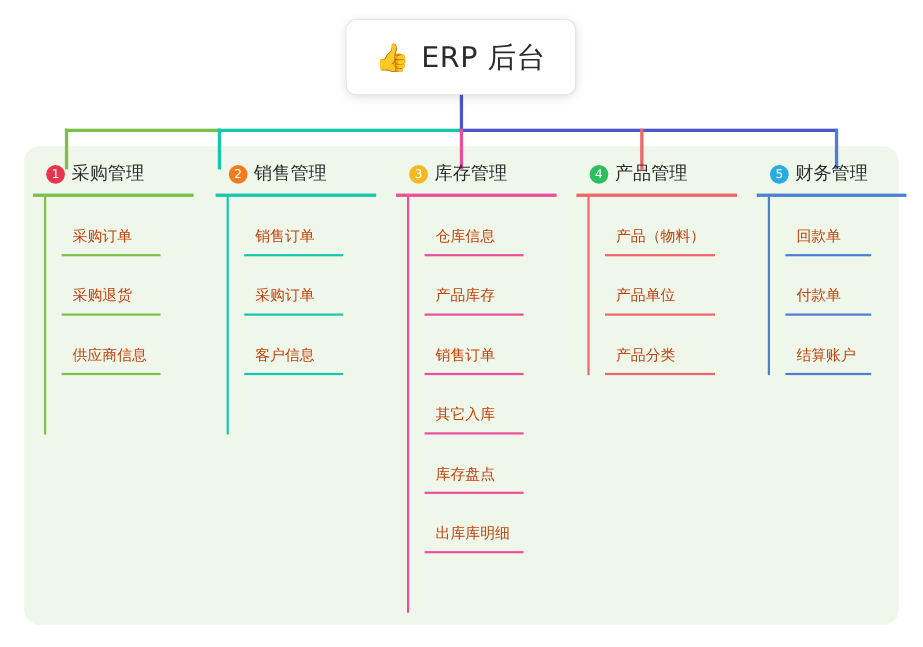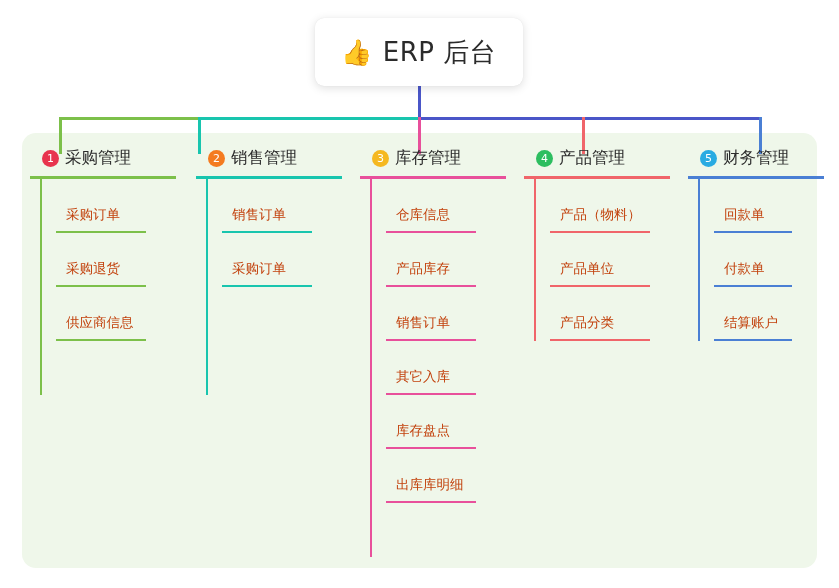--- a/index.html
+++ b/index.html
@@ -186,20 +186,24 @@
         <div class="col-body">
           <div class="trunk" style="background: rgb(24, 197, 174); height: 216px;"></div>
           <div class="leaf">
             <span class="leaf-text">销售订单</span>
             <span class="leaf-underline" style="background: rgb(24, 197, 174); width: 90px;"></span>
           </div>
           <div class="leaf">
             <span class="leaf-text">采购订单</span>
             <span class="leaf-underline" style="background: rgb(24, 197, 174); width: 90px;"></span>
           </div>
+          <div class="leaf">
+            <span class="leaf-text">客户信息</span>
+            <span class="leaf-underline" style="background: rgb(24, 197, 174); width: 90px;"></span>
+          </div>
         </div>
       </div>
       <div class="column" style="left: 360px; width: 150px;">
         <div class="col-head">
           <span class="badge" style="background: rgb(245, 184, 32);">3</span>
           <span class="col-title">库存管理</span>
         </div>
         <div class="col-underline" style="background: rgb(232, 80, 155); width: 146px;"></div>
         <div class="col-body">
           <div class="trunk" style="background: rgb(232, 80, 155); height: 378px;"></div>

